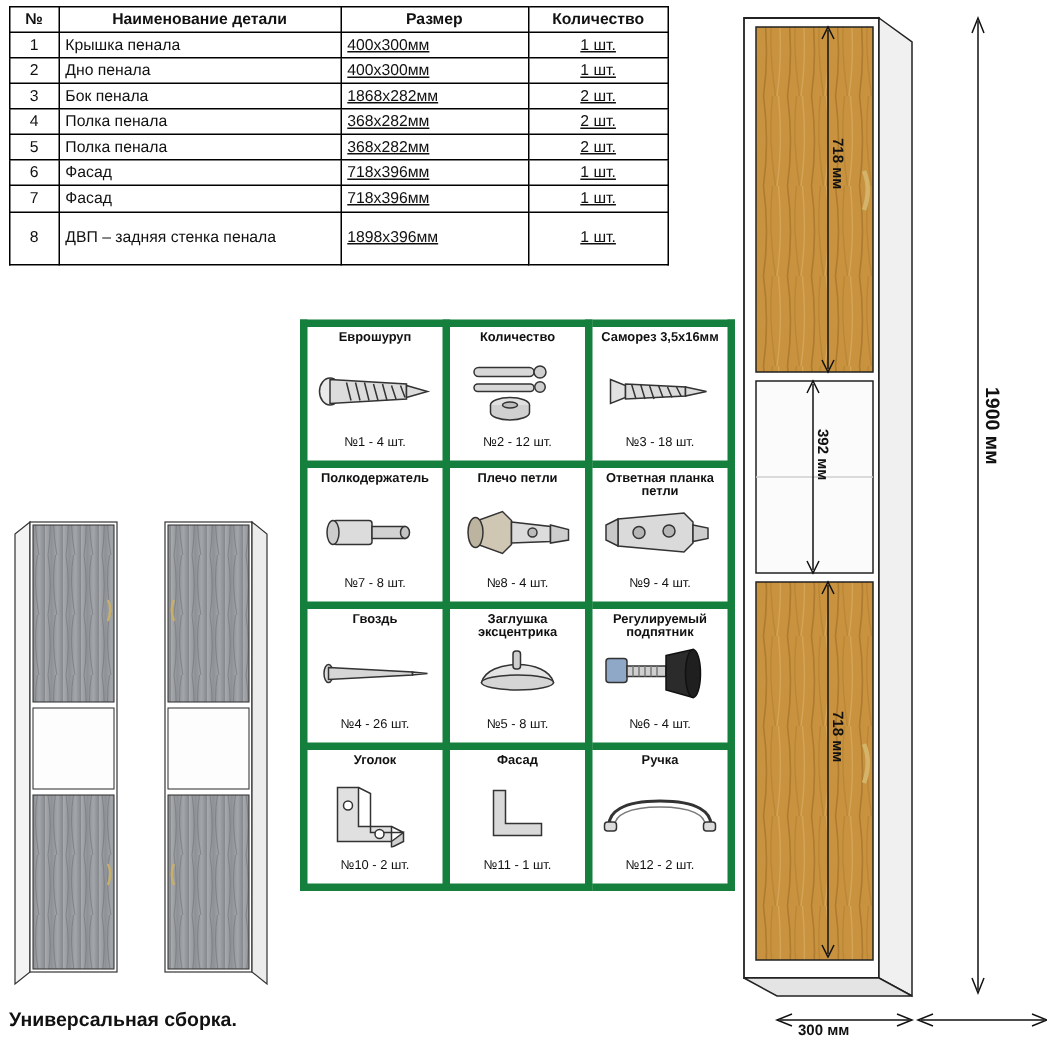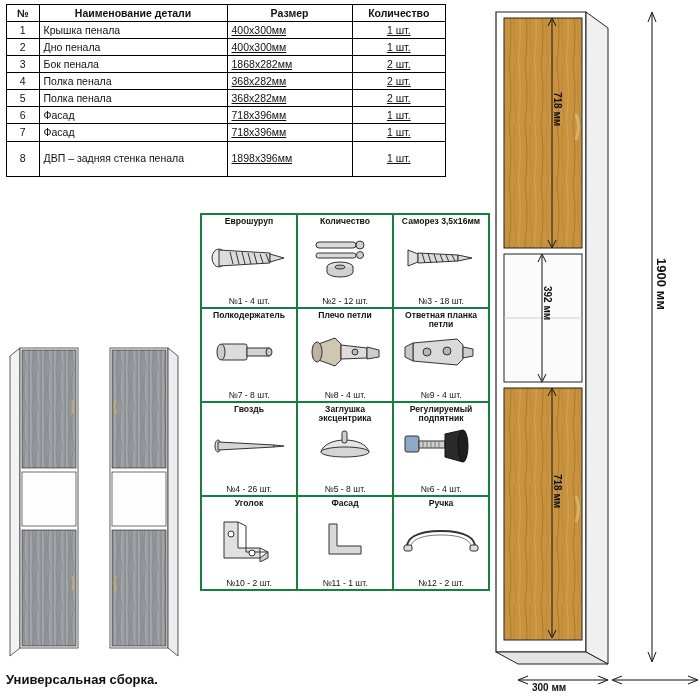--- a/index.html
+++ b/index.html
@@ -29,29 +29,29 @@
   #parts-table td.qty{text-align:center;width:80px;text-decoration:underline;}
 
   
   #hardware{
     position:absolute;left:200px;top:213px;
     width:290px;
     border-collapse:collapse;
     font-size:9px;
   }
   #hardware td{
-    border:2px solid #15803d;
+    border:5px solid #15803d;
     width:33.33%;
     height:86px;
     vertical-align:top;
     text-align:center;
     padding:2px 1px 1px;
   }
   #hardware .hw-title{font-weight:bold;font-size:8.6px;line-height:1.1;display:block;min-height:19px;}
-  #hardware .hw-art{display:block;font-size:8.6px;margin-top:16px;}
+  #hardware .hw-art{display:block;font-size:8.6px;margin-top:6px;}
   #hardware .hw-pic{height:44px;display:flex;align-items:center;justify-content:center;}
   
   #assembly-caption{
     position:absolute;left:6px;top:672px;
     font-size:13px;font-weight:bold;
   }
   
   #small-view{position:absolute;left:6px;top:330px;}
   
   #big-view{position:absolute;left:490px;top:4px;}

